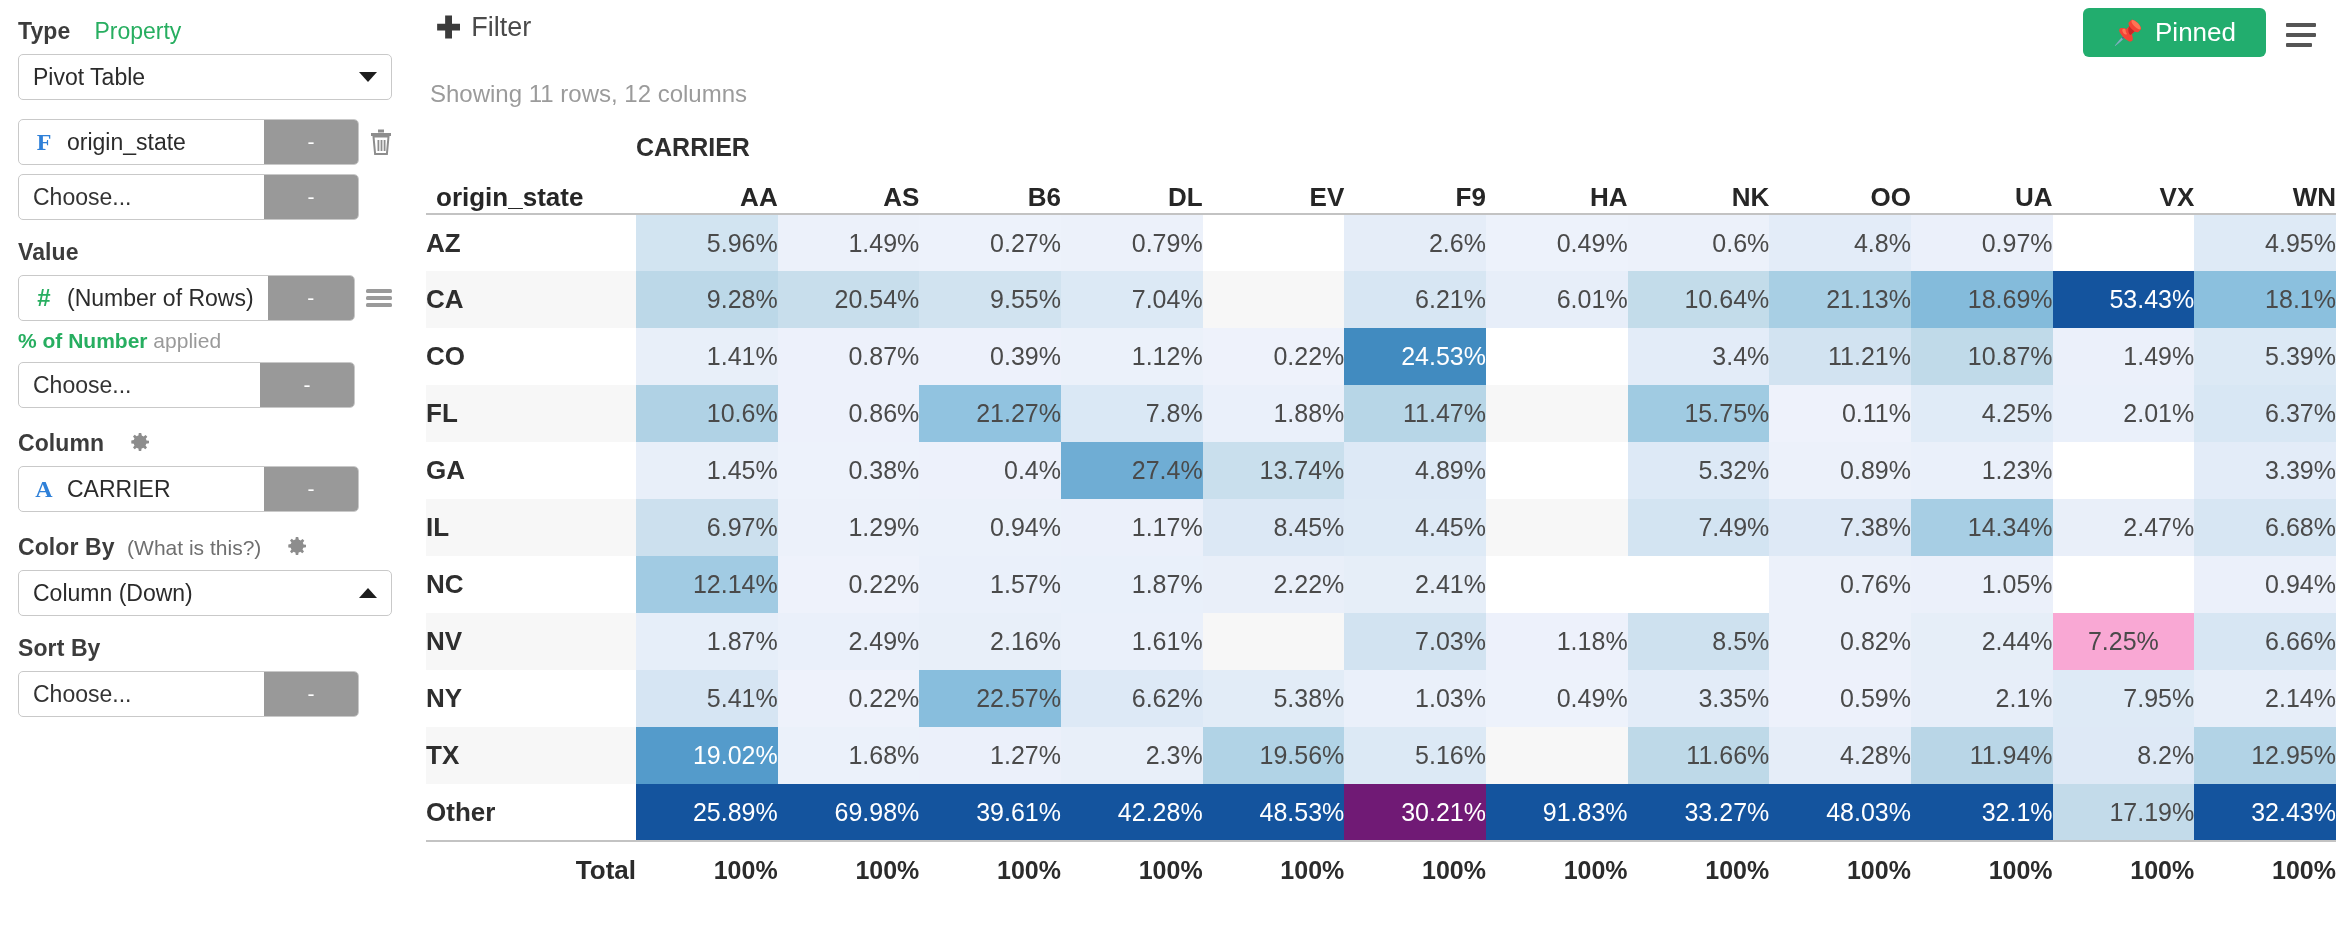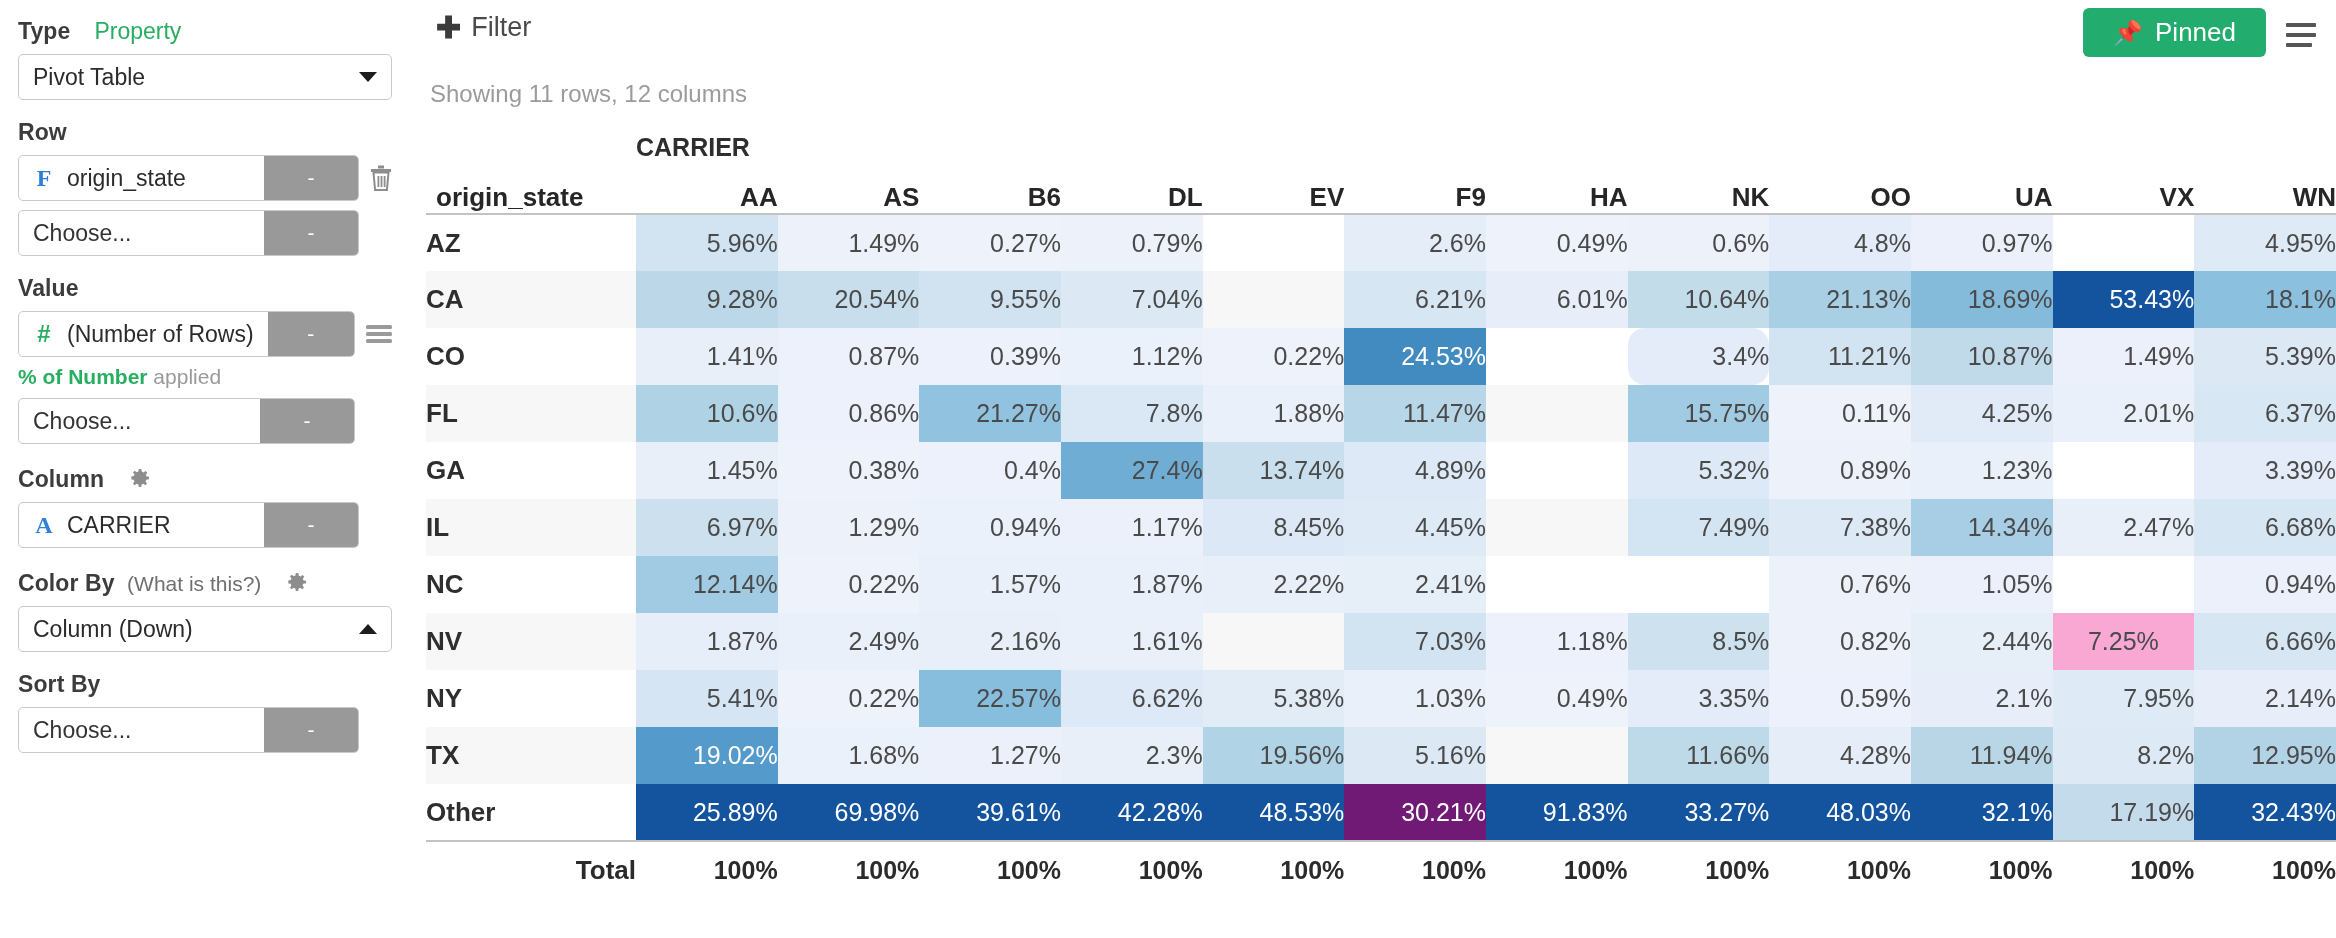--- a/index.html
+++ b/index.html
@@ -139,21 +139,20 @@
     <div class="sb-row">
       <span class="sb-label">Type</span>
       <span class="sb-prop">Property</span>
     </div>
     <div class="select-box">
       <span>Pivot Table</span>
       <span class="caret caret-down"></span>
     </div>
 
     <div class="sect">
-      <div class="sb-label">Row</div>
 
       <div class="field-row">
         <div class="field-pill">
           <div class="field-main">
             <span class="ficon ficon-f">F</span>
             <span>origin_state</span>
           </div>
           <div class="field-tail">-</div>
         </div>
         <span class="trash">
@@ -362,21 +361,21 @@
             </tr>
             <tr>
               <td class="rowlabel">CO</td>
               <td class="cell" style="background: rgb(232, 239, 249);">1.41%</td>
               <td class="cell" style="background: rgb(237, 241, 251);">0.87%</td>
               <td class="cell" style="background: rgb(237, 241, 251);">0.39%</td>
               <td class="cell" style="background: rgb(235, 241, 250);">1.12%</td>
               <td class="cell" style="background: rgb(238, 242, 251);">0.22%</td>
               <td class="cell dark" style="background: rgb(65, 139, 192);">24.53%</td>
               <td class="cell" style="background: rgb(255, 255, 255);"></td>
-              <td class="cell" style="background: rgb(227, 236, 248); border-radius: 17px;">3.4%</td>
+              <td class="cell" style="background: rgb(227, 236, 248);">3.4%</td>
               <td class="cell" style="background: rgb(210, 227, 241);">11.21%</td>
               <td class="cell" style="background: rgb(192, 218, 233);">10.87%</td>
               <td class="cell" style="background: rgb(235, 240, 250);">1.49%</td>
               <td class="cell" style="background: rgb(220, 233, 245);">5.39%</td>
             </tr>
             <tr class="zebra">
               <td class="rowlabel">FL</td>
               <td class="cell" style="background: rgb(176, 210, 229);">10.6%</td>
               <td class="cell" style="background: rgb(237, 241, 251);">0.86%</td>
               <td class="cell" style="background: rgb(145, 195, 224);">21.27%</td>

